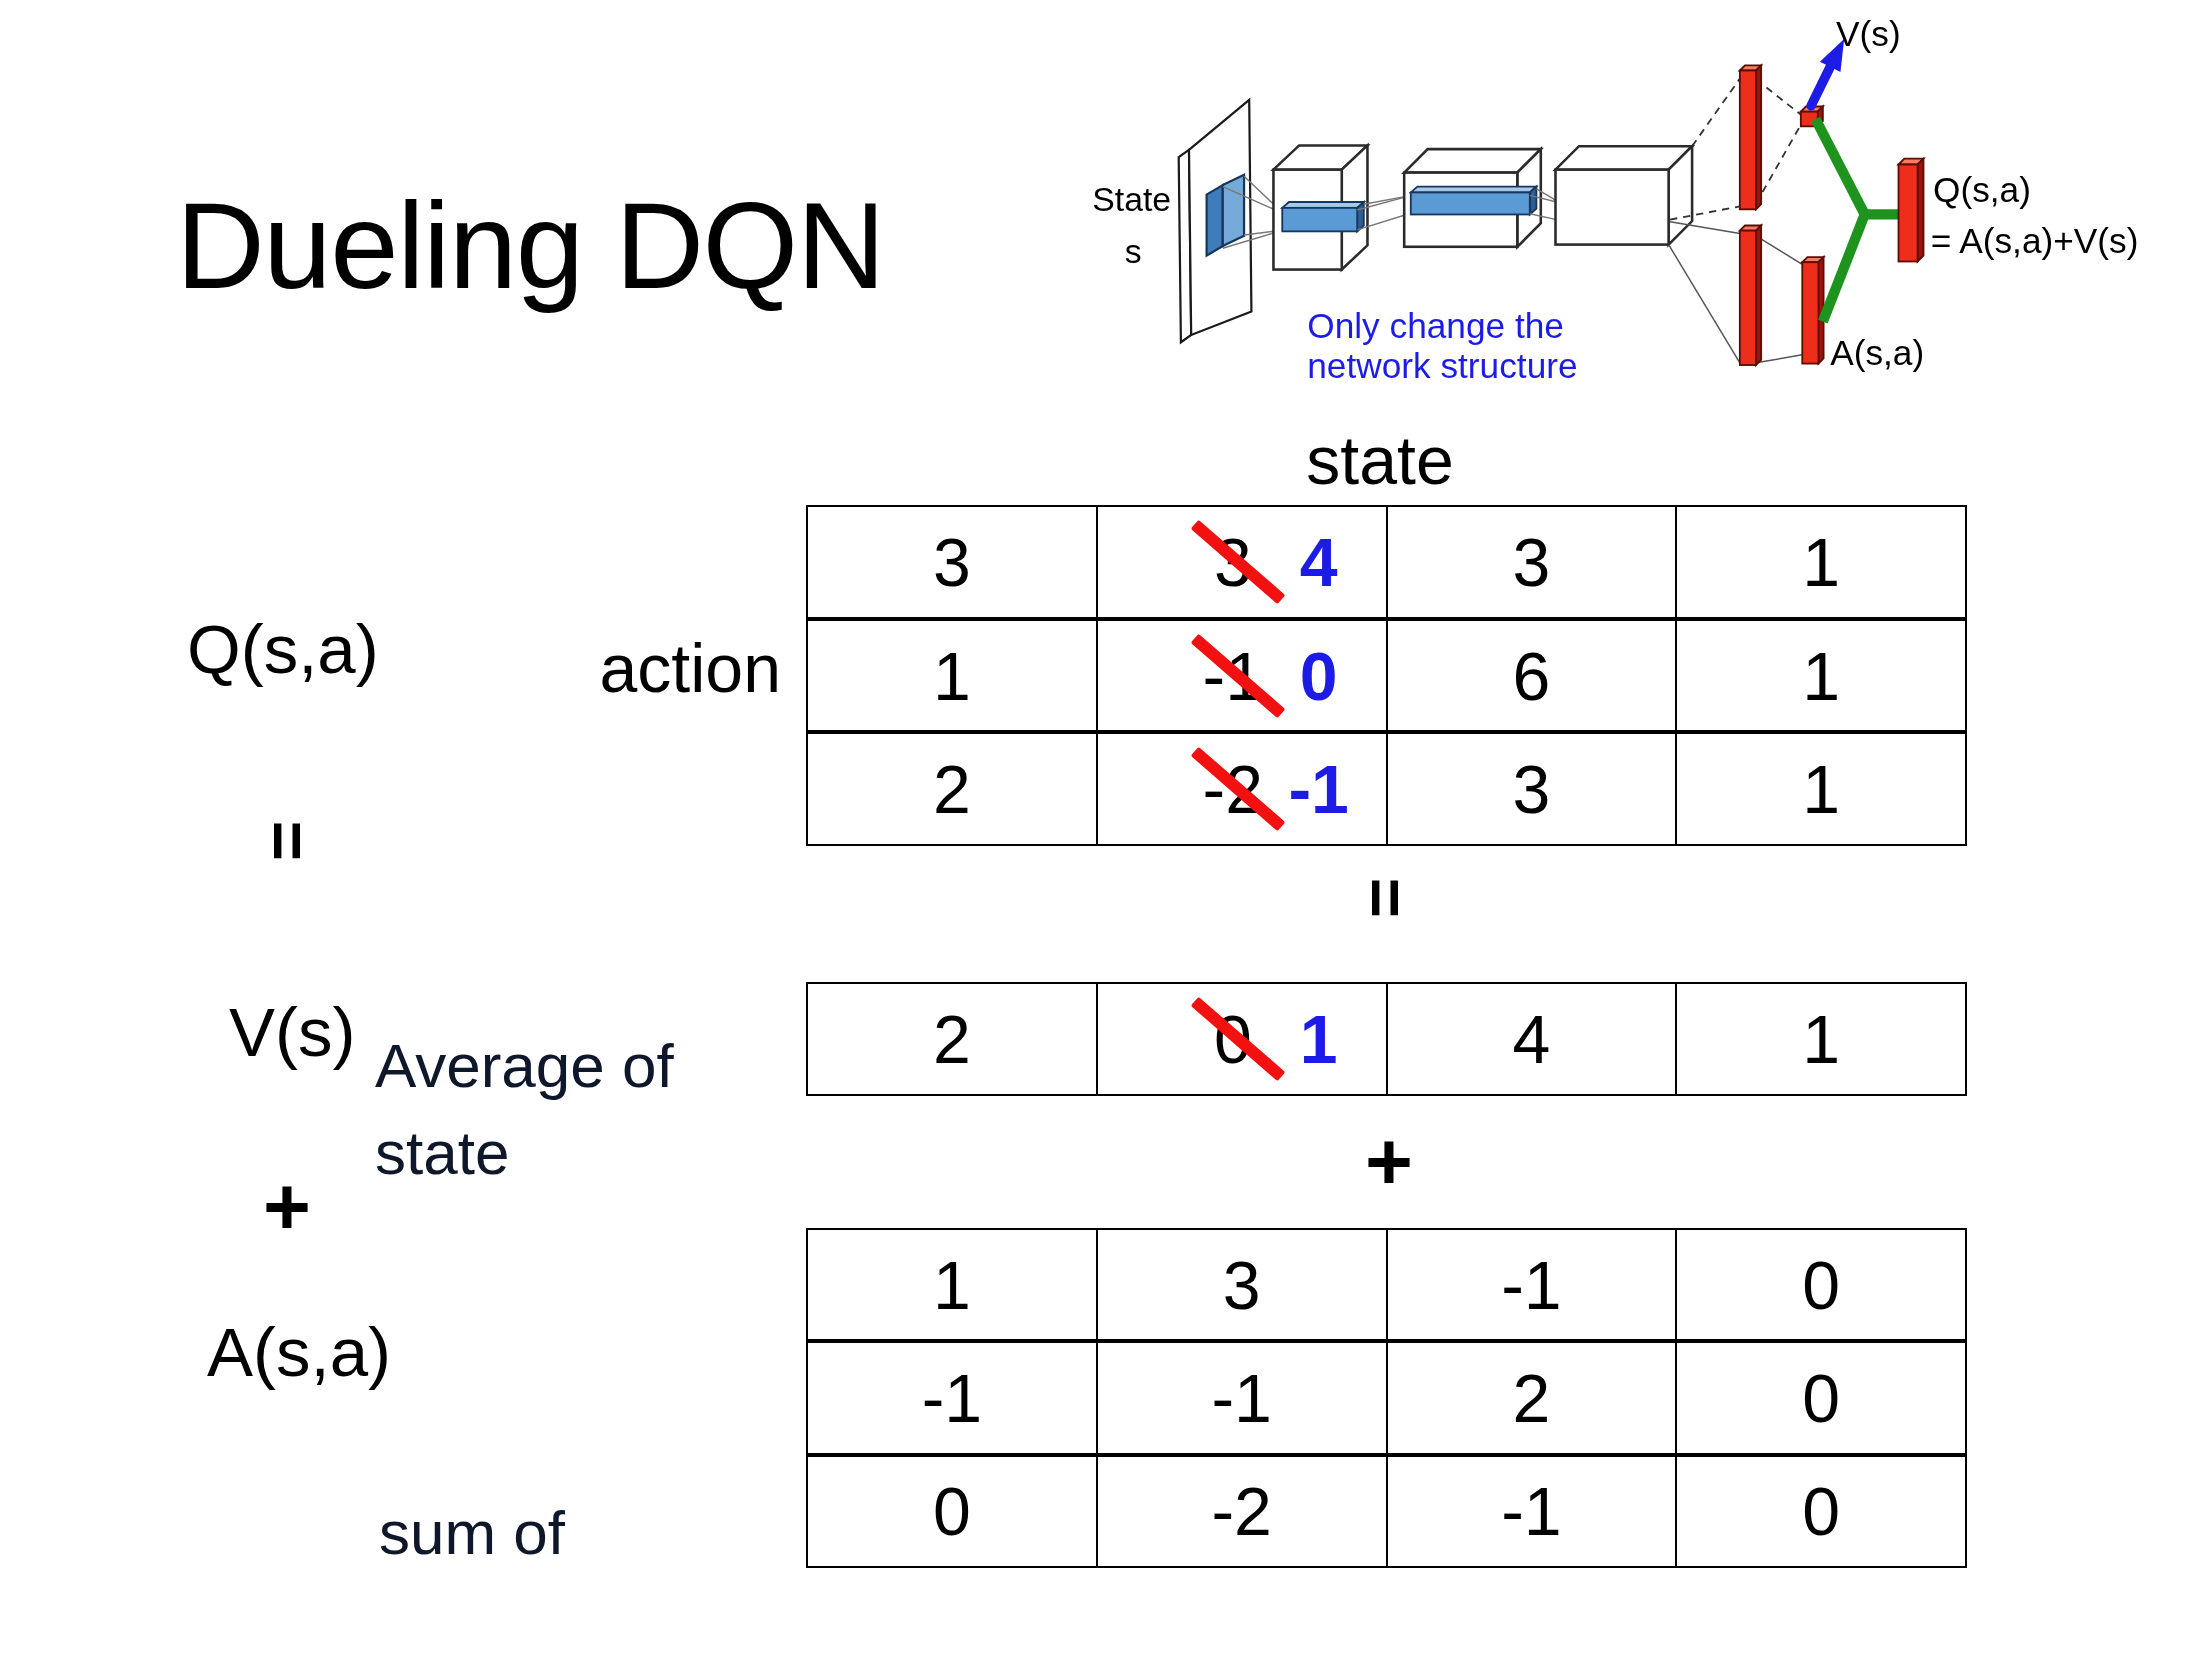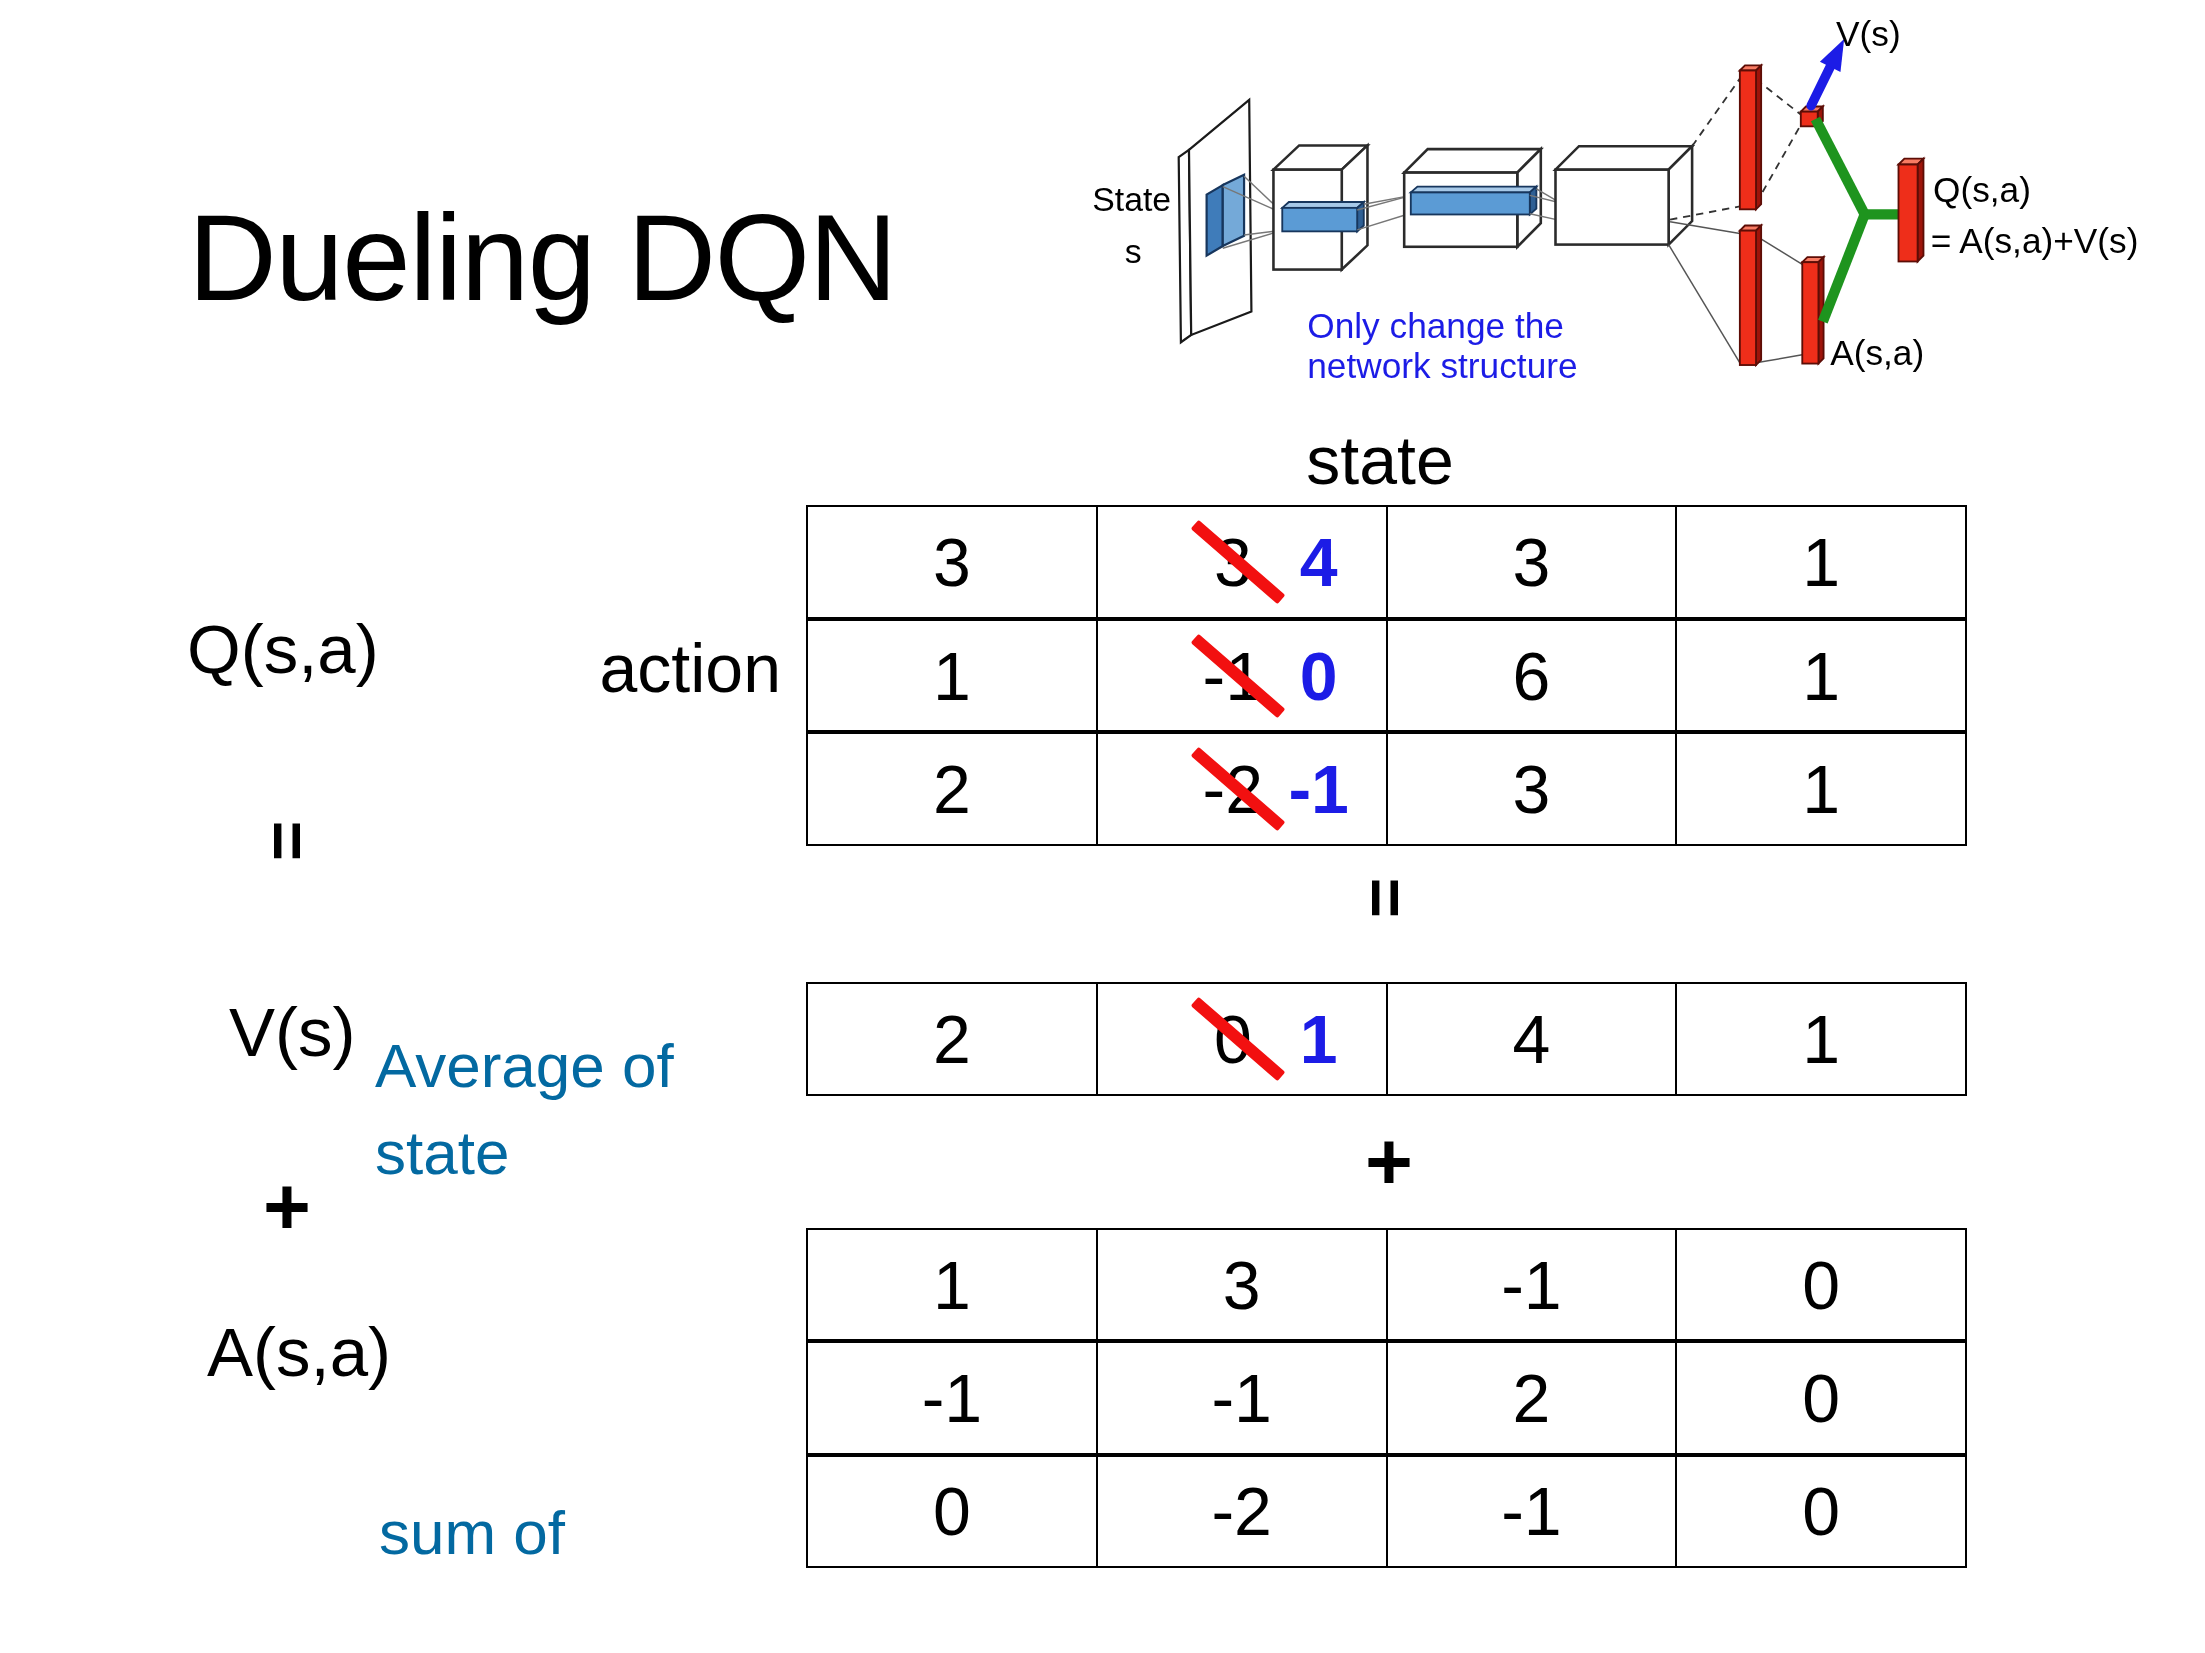--- a/index.html
+++ b/index.html
@@ -1,21 +1,21 @@
 <!DOCTYPE html>
 <html style="font-size:11.8px"><head>
 <meta charset="utf-8">
 <style>
   html,body { margin:0; padding:0; background:#fff; }
   .slide {
     position:relative; width:2205px; height:1654px; background:#ffffff;
     font-family:"Liberation Sans", sans-serif; color:#000; overflow:hidden;
   }
   .title {
-    position:absolute; left:176px; top:184px; margin:12px;
+    position:absolute; left:176px; top:184px; margin:0;
     font-size:123px; font-weight:400; letter-spacing:-1.5px; line-height:1; color:#000;
   }
   .net { position:absolute; left:1029px; top:0; width:1147px; height:426px; }
 
   .lbl { position:absolute; line-height:1; font-size:69px; white-space:nowrap; }
   .state-lbl  { left:1380px; top:426px;  font-size:68px; transform:translateX(-50%); }
   .action-lbl { left:781px; top:634px;  font-size:68px; transform:translateX(-100%); }
   .q-lbl { left:187px; top:615px; }
   .v-lbl { left:229px; top:998px; }
   .a-lbl { left:207px; top:1318px; }
@@ -25,21 +25,21 @@
     transform:translate(-50%,-50%) rotate(90deg);
   }
   .left-eq { left:287px;  top:841px; }
   .mid-eq  { left:1385px; top:898px; }
 
   .plus { position:absolute; font-size:82px; font-weight:bold; line-height:1;
           transform:translate(-50%,-50%); }
   .left-plus { left:287px;  top:1206px; }
   .mid-plus  { left:1389px; top:1161px; }
 
-  .note { position:absolute; color:#0369a1; font-size:62px; line-height:87px; white-space:nowrap; }
+  .note { position:absolute; color:#0f172a; font-size:62px; line-height:87px; white-space:nowrap; }
   .avg-note { left:375px; top:1022px; }
   .sum-note { left:379px; top:1487px; line-height:91px; }
 
   .tbl {
     position:absolute; display:flex; flex-direction:column;
     border:2.9px solid #000; background:#fff; box-sizing:border-box;
   }
   .q-tbl { left:806px; top:505px;  width:1161px; height:341px; }
   .v-tbl { left:806px; top:982px; width:1161px; height:114px; }
   .a-tbl { left:806px; top:1228px; width:1161px; height:340px; }

